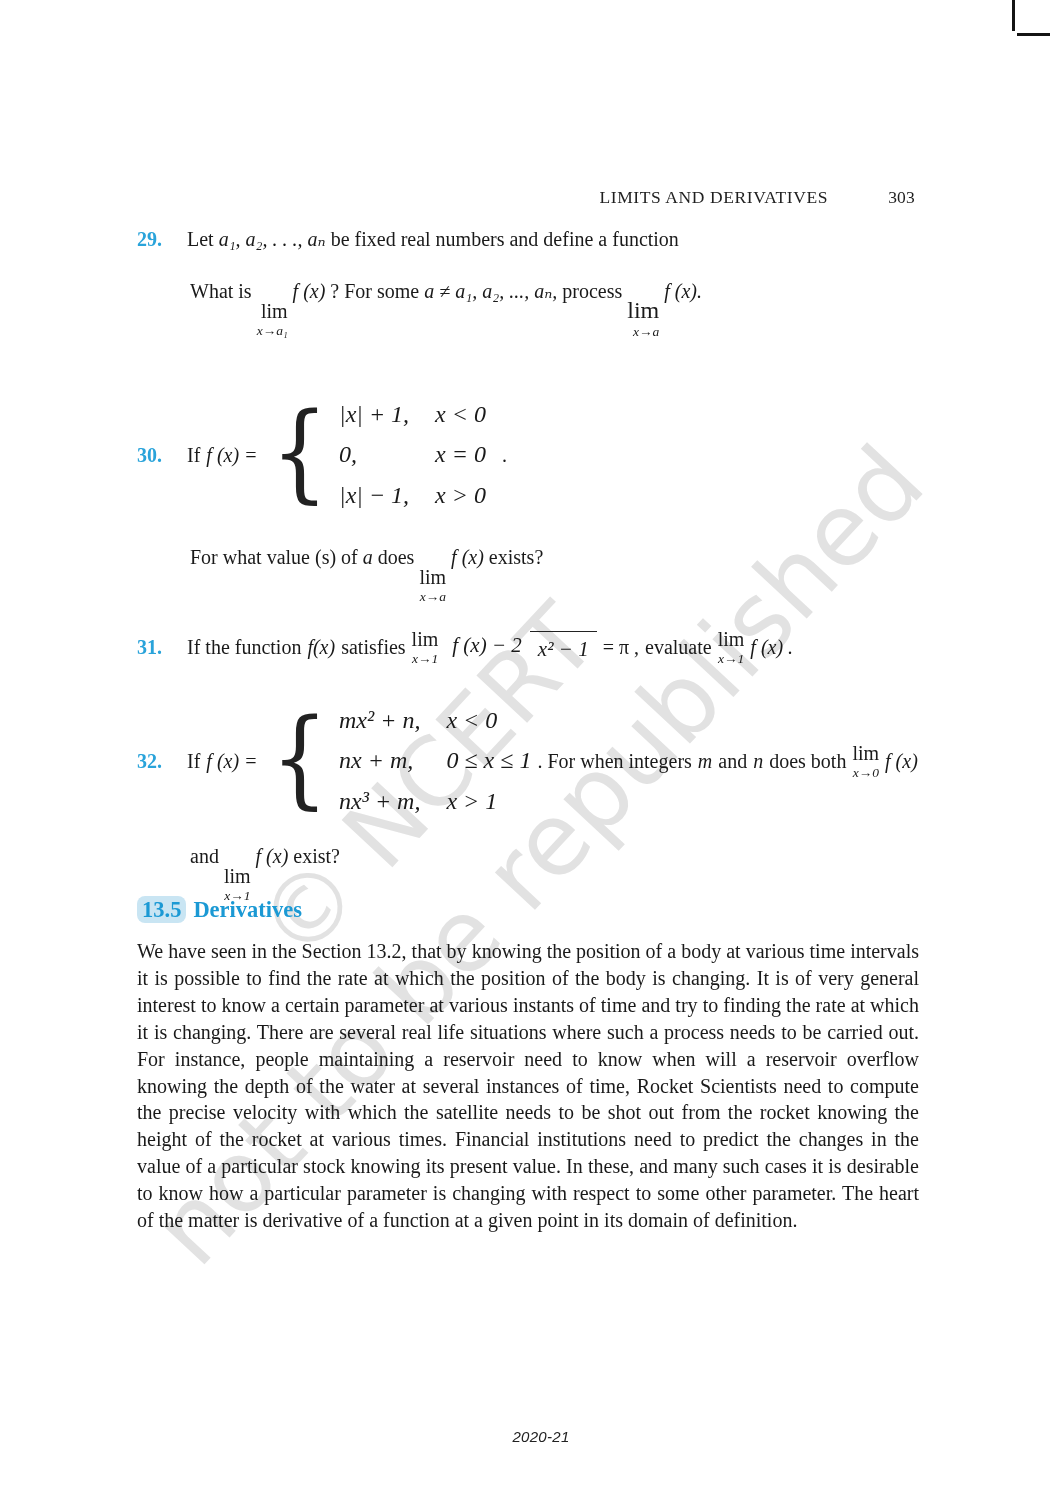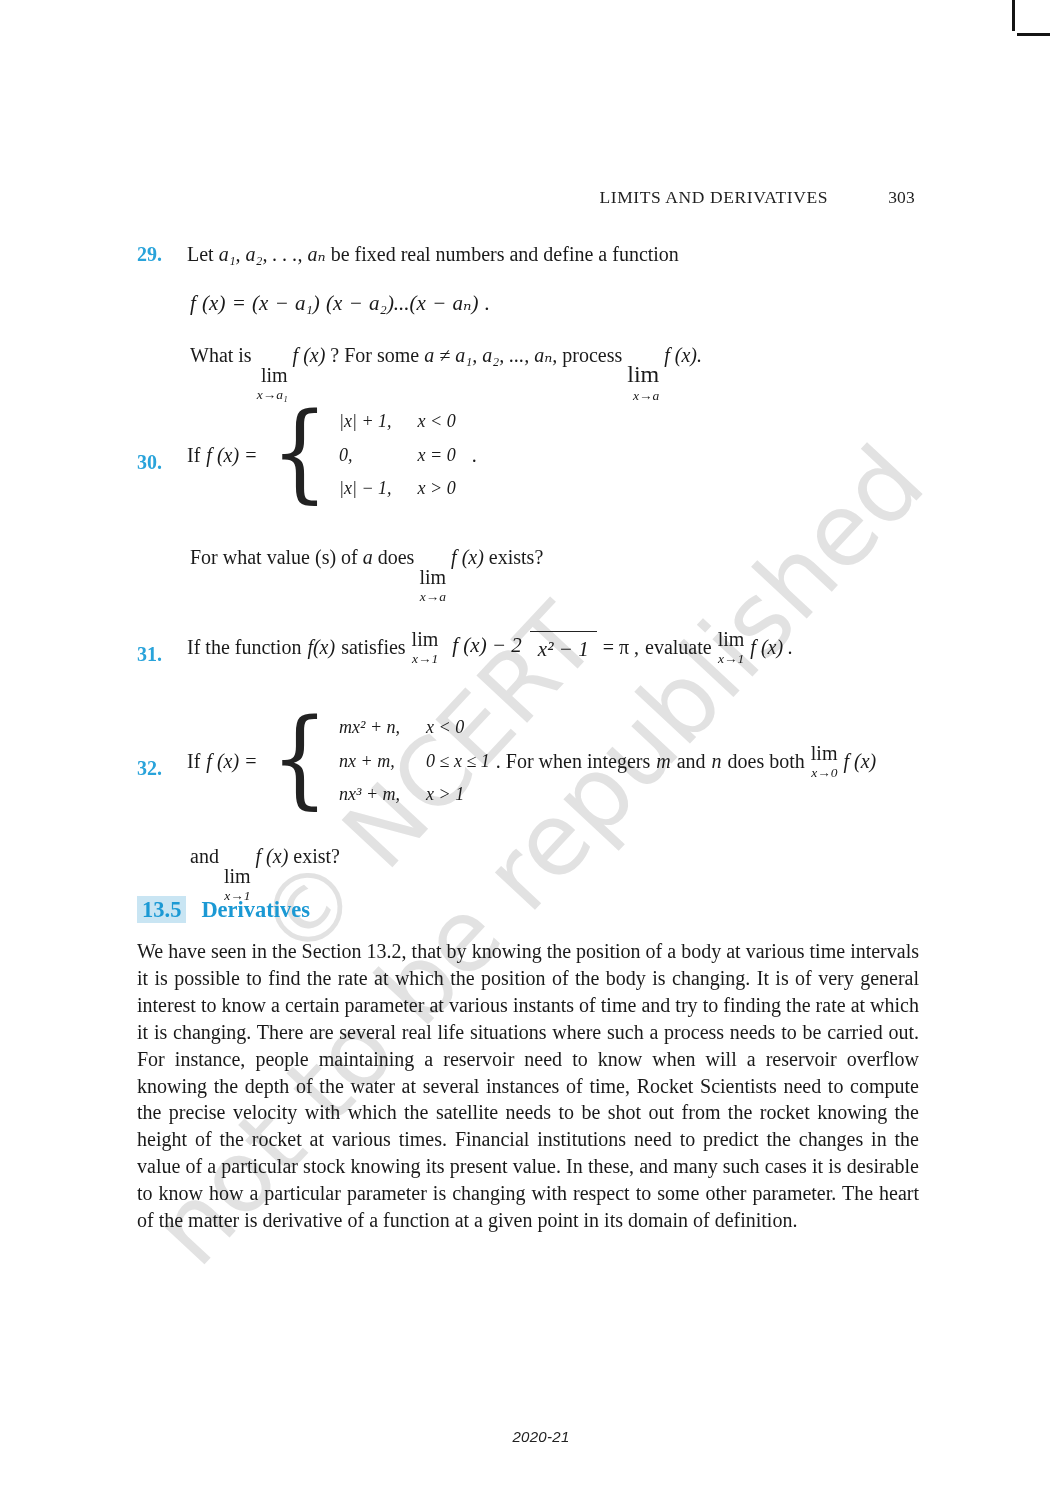--- a/index.html
+++ b/index.html
@@ -16,51 +16,51 @@
   #wm1{font-size:95px;left:207px;top:735px;transform:rotate(-47deg);}
   #wm2{font-size:100px;left:3px;top:806px;transform:rotate(-47deg);}
   
   .crop-v{position:absolute;left:1012px;top:0;width:3px;height:31px;background:#141414;}
   .crop-h{position:absolute;left:1017px;top:33px;width:33px;height:3px;background:#141414;}
   
   .content{position:relative;z-index:1;}
   .block{position:absolute;left:137px;width:782px;font-size:20px;line-height:1.35;}
   .i{font-style:italic;}
   .rom{font-style:normal;}
-  .pnum{color:#29a3da;font-weight:bold;flex:none;width:44px;display:inline-block;margin-top:15px;}
+  .pnum{color:#29a3da;font-weight:bold;flex:none;width:44px;display:inline-block;}
   .pline{display:flex;gap:6px;align-items:baseline;}
   .ptext{flex:1;}
   .indent{margin-left:53px;}
   
   .lim{display:inline-flex;flex-direction:column;align-items:flex-end;line-height:1;vertical-align:-20px;flex:none;}
   .lim .t{font-size:20px;font-style:normal;}
   .lim .b{font-size:13.5px;font-style:italic;margin-top:3px;}
   .lim-lg .t{font-size:24px;}
   
   .frac{display:inline-flex;align-items:center;font-style:italic;flex:none;}
   .frac .num{font-size:21px;padding:0 8px 3px;}
   .frac .den{font-size:21px;border-top:1.6px solid #222;padding:3px 8px 0;}
   
   .prow{display:flex;align-items:center;gap:6px;white-space:nowrap;}
   .brace{font-family:"DejaVu Serif",serif;font-size:106px;line-height:1;transform:scaleX(.85);transform-origin:center;flex:none;margin:-4px 0 0 2px;color:#222;font-weight:400;}
-  .cases{display:grid;grid-template-columns:max-content max-content;column-gap:26px;row-gap:13px;font-style:italic;font-size:18px;line-height:1.15;}
+  .cases{display:grid;grid-template-columns:max-content max-content;column-gap:26px;row-gap:13px;font-style:italic;font-size:24px;line-height:1.15;}
   .period{margin-left:10px;}
   #p29{top:226px;}
   #p29 .formula{margin:21px 0 0 53px;font-size:21px;word-spacing:1px;}
   #p29 .qrow{margin-top:25px;margin-left:53px;}
   #p30row{top:399px;height:112px;}
   #p30q{top:544px;}
   #p31row{top:612px;height:70px;}
   #p32row{top:700px;height:122px;}
   #p32and{top:843px;}
   
   #pagehead{position:absolute;top:187px;left:137px;width:778px;display:flex;justify-content:flex-end;align-items:baseline;font-size:17.5px;letter-spacing:0.6px;color:#1f1f1f;}
   #pagehead .pagenum{margin-left:60px;letter-spacing:0.2px;}
   #sect{top:895px;font-size:22.5px;font-weight:bold;color:#1b99d4;}
-  #sect .secnum{background:#c9e5f3;padding:1px 5px;margin-right:15px;}
+  #sect .secnum{background:#c9e5f3;padding:1px 5px;margin-right:7px;border-radius:8px;}
   #para{top:938px;text-align:justify;line-height:26.9px;font-size:20px;}
   #pagefoot{position:absolute;top:1428px;left:16px;width:1050px;text-align:center;font-family:"Liberation Sans",sans-serif;font-size:15px;letter-spacing:0.3px;color:#222;font-style:italic;}
 </style>
 </head>
 <body>
 
 <div class="watermark" id="wm1">© NCERT</div>
 <div class="watermark" id="wm2">not to be republished</div>
 
 <div class="crop-v"></div>
@@ -71,21 +71,20 @@
   <div id="pagehead">
     <span>LIMITS AND DERIVATIVES</span>
     <span class="pagenum">303</span>
   </div>
 
   <div class="block" id="p29">
     <div class="pline">
       <span class="pnum">29.</span>
       <div class="ptext"><span class="rom">Let </span><span class="i">a₁, a₂, . . ., aₙ</span><span class="rom"> be fixed real numbers and define a function</span></div>
     </div>
-    <div class="formula i">f (x) = (x − a₁) (x − a₂)...(x − aₙ) .</div>
     <div class="qrow">
       <span class="rom">What is</span>
       <span class="lim">
           <span class="t">lim</span>
           <span class="b">x→a₁</span>
         </span>
       <span class="i">f (x)</span>
       <span class="rom">? For some</span>
       <span class="i">a ≠ a₁, a₂, ..., aₙ,</span>
       <span class="rom">process</span>

